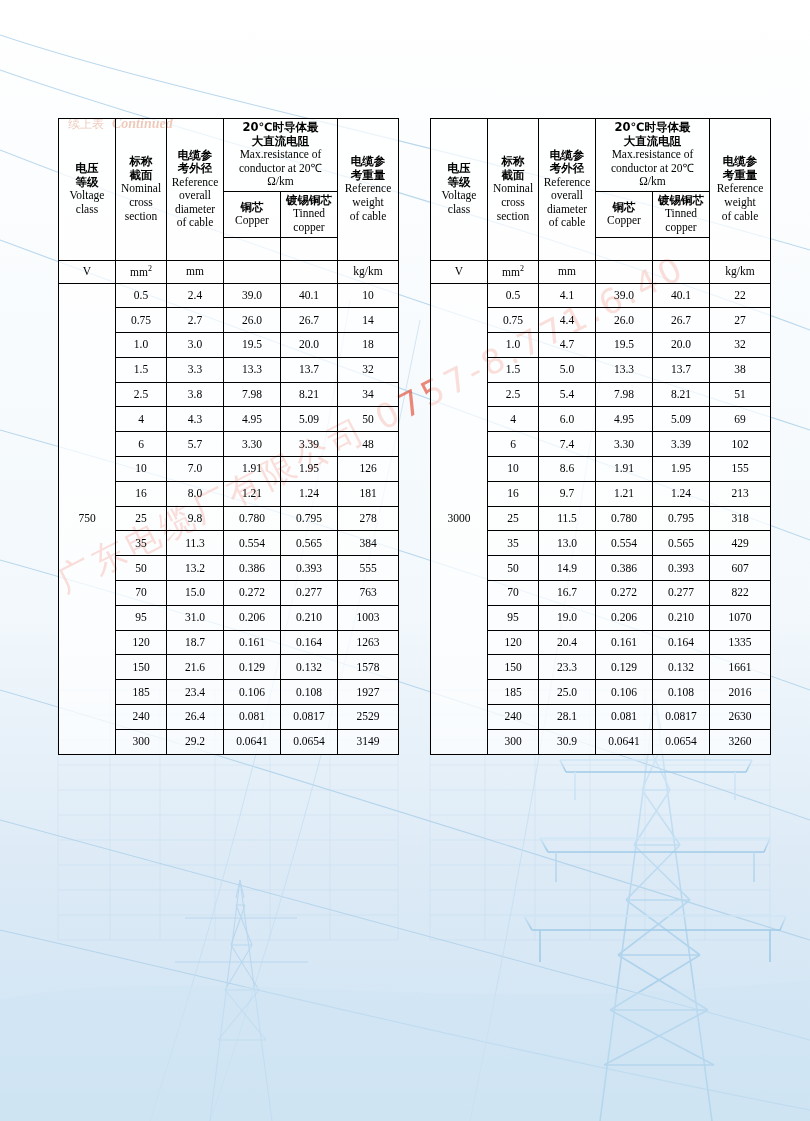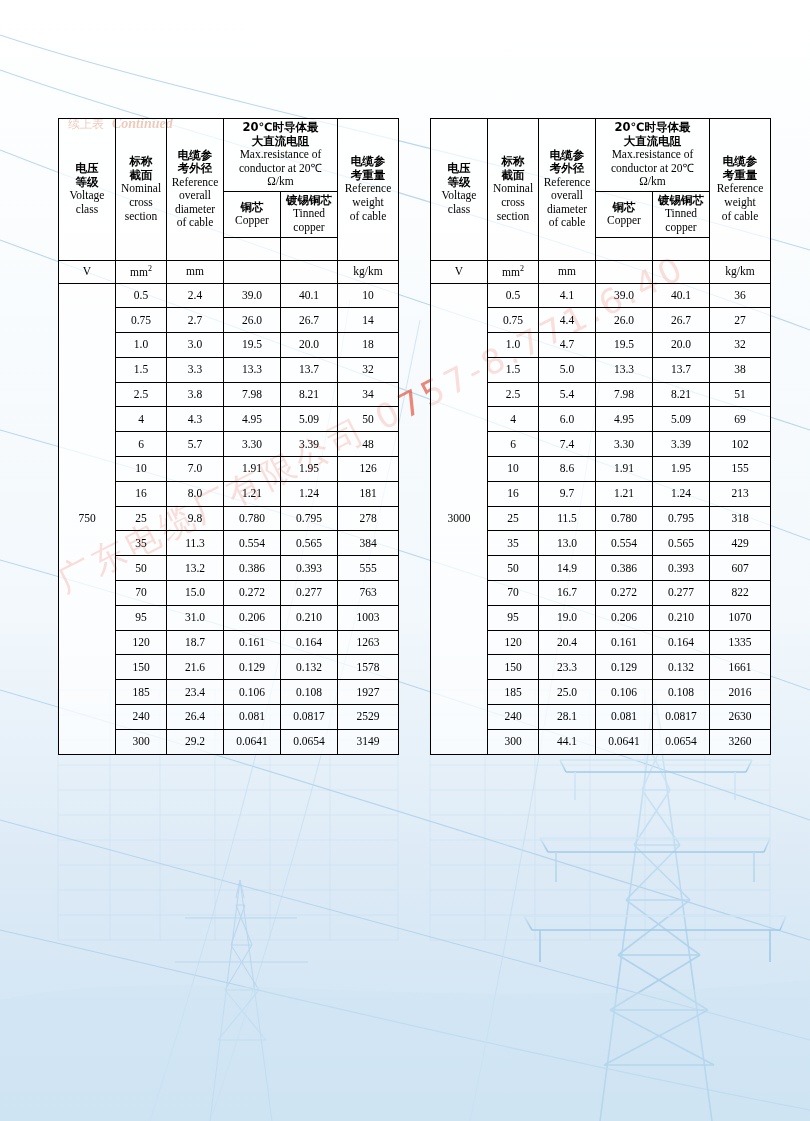--- a/index.html
+++ b/index.html
@@ -517,21 +517,21 @@
         <th class="unit">kg/km</th>
       </tr>
     </thead>
     <tbody id="tbody-right">
         <tr>
           <td class="data vclass c-volt" rowspan="19">3000</td>
           <td class="data c-sect">0.5</td>
           <td class="data c-diam">4.1</td>
           <td class="data c-cu">39.0</td>
           <td class="data c-sn">40.1</td>
-          <td class="data c-wt">36</td>
+          <td class="data c-wt">22</td>
         </tr>
         <tr>
           <td class="data c-sect">0.75</td>
           <td class="data c-diam">4.4</td>
           <td class="data c-cu">26.0</td>
           <td class="data c-sn">26.7</td>
           <td class="data c-wt">27</td>
         </tr>
         <tr>
           <td class="data c-sect">1.0</td>
@@ -640,21 +640,21 @@
         </tr>
         <tr>
           <td class="data c-sect">240</td>
           <td class="data c-diam">28.1</td>
           <td class="data c-cu">0.081</td>
           <td class="data c-sn">0.0817</td>
           <td class="data c-wt">2630</td>
         </tr>
         <tr>
           <td class="data c-sect">300</td>
-          <td class="data c-diam">44.1</td>
+          <td class="data c-diam">30.9</td>
           <td class="data c-cu">0.0641</td>
           <td class="data c-sn">0.0654</td>
           <td class="data c-wt">3260</td>
         </tr>
       </tbody>
   </table>
 
 </div>
 
 </body></html>

